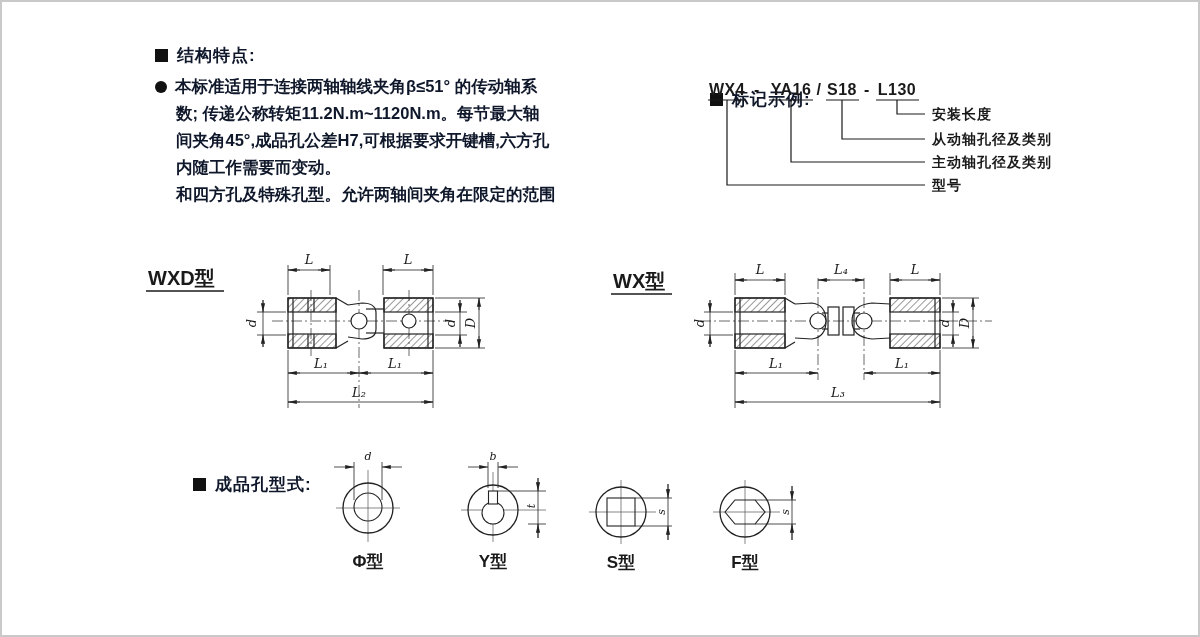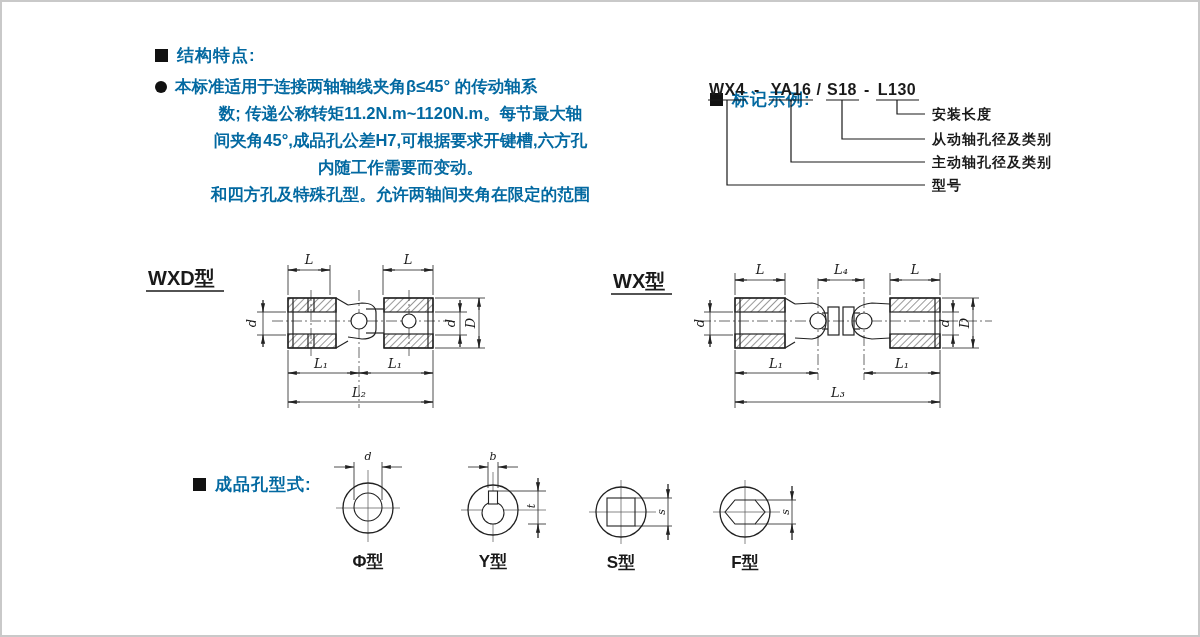--- a/index.html
+++ b/index.html
@@ -1,43 +1,43 @@
 <!DOCTYPE html>
 <html><head>
 <meta charset="utf-8">
 <style>
   html,body{margin:0;padding:0;background:#ffffff;}
   #page{position:relative;width:1200px;height:637px;background:#fff;overflow:hidden;
-        font-family:"Liberation Sans","DejaVu Sans",sans-serif;color:#0369a1;}
+        font-family:"Liberation Sans","DejaVu Sans",sans-serif;color:#0f172a;}
   #frame{position:absolute;inset:0;border:2px solid #c9c9c9;pointer-events:none;}
   .sec-head{position:absolute;font-size:17px;font-weight:700;letter-spacing:1px;white-space:nowrap;}
   .sq{display:inline-block;width:13px;height:13px;background:#111;margin-right:9px;vertical-align:-1px;}
   .dot{display:inline-block;width:12px;height:12px;background:#111;border-radius:50%;margin-right:8px;vertical-align:-1px;}
   #features-body{position:absolute;left:155px;top:73px;width:470px;font-size:16.5px;font-weight:600;}
   #features-body .ln{height:27px;line-height:27px;white-space:nowrap;}
-  #features-body .ln.cont{padding-left:21px;text-align:center;}
+  #features-body .ln.cont{padding-left:21px;}
   svg text{fill:#1a1a1a;}
   .dim-label{font-family:"DejaVu Serif","Liberation Serif",serif;font-style:italic;font-size:13px;}
   .dim-label-sm{font-family:"DejaVu Serif","Liberation Serif",serif;font-style:italic;font-size:11px;}
   .draw-title{font-size:20px;font-weight:600;font-family:"Liberation Sans","DejaVu Sans",sans-serif;}
   .code-txt{font-size:16px;font-weight:600;letter-spacing:0.5px;}
   .mark-label{font-size:14px;font-weight:600;letter-spacing:1px;}
   .hole-label{font-size:17px;font-weight:700;}
 </style>
 </head>
 <body>
 
 <div id="page">
   <div id="frame"></div>
 
   <div class="sec-head" style="left:155px;top:44px;">
     <span class="sq"></span><span>结构特点:</span>
   </div>
   <div id="features-body">
-    <div class="ln"><span class="dot"></span><span>本标准适用于连接两轴轴线夹角β≤45° 的传动轴系</span></div>
+    <div class="ln"><span class="dot"></span><span>本标准适用于连接两轴轴线夹角β≤51° 的传动轴系</span></div>
     <div class="ln cont">数; 传递公称转矩11.2N.m~1120N.m。每节最大轴</div>
     <div class="ln cont">间夹角45°,成品孔公差H7,可根据要求开键槽,六方孔</div>
     <div class="ln cont">内随工作需要而变动。</div>
     <div class="ln cont">和四方孔及特殊孔型。允许两轴间夹角在限定的范围</div>
   </div>
 
   <div class="sec-head" style="left:710px;top:44px;margin-top:44px;">
     <span class="sq"></span><span>标记示例:</span>
   </div>
 

